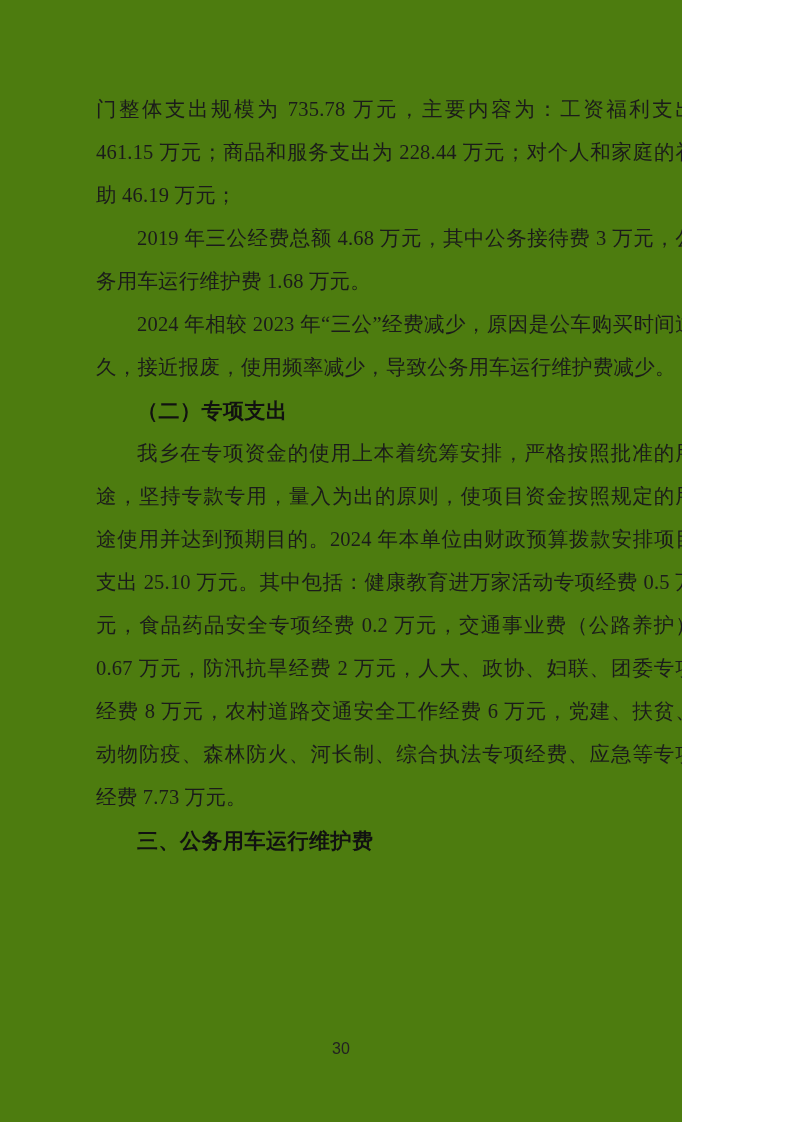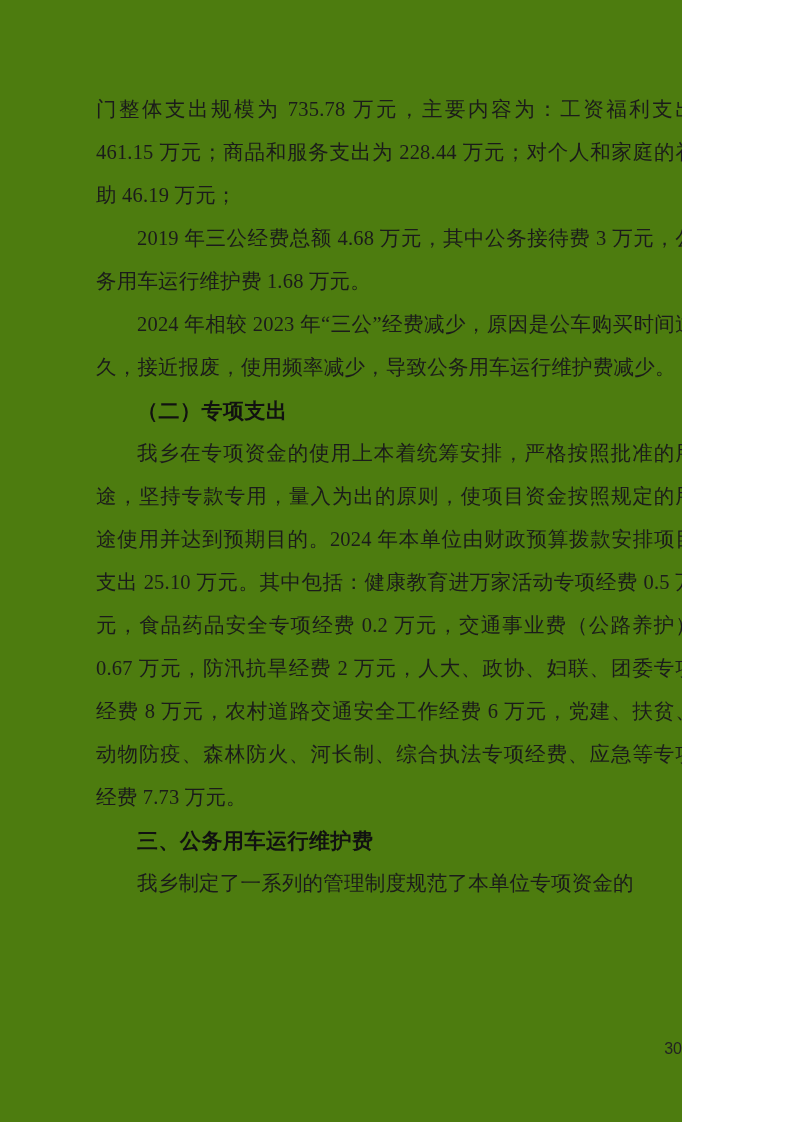--- a/index.html
+++ b/index.html
@@ -45,21 +45,21 @@
     color: #111111;
     text-indent: 41px;
     letter-spacing: 0.5px;
     font-family: "Liberation Sans", "DejaVu Sans", sans-serif;
   }
   .pagenum {
     position: absolute;
     left: 0;
     right: 0;
     top: 1040px;
-    text-align: right;
+    text-align: center;
     font-size: 16px;
     color: #222222;
     font-family: "Liberation Sans", "DejaVu Sans", sans-serif;
   }
   
   p.para:last-child { margin-bottom: 0; }
 </style>
 </head>
 <body>
 
@@ -73,18 +73,17 @@
     <p class="para indent">2019 年三公经费总额 4.68 万元，其中公务接待费 3 万元，公务用车运行维护费 1.68 万元。</p>
 
     <p class="para indent">2024 年相较 2023 年“三公”经费减少，原因是公车购买时间过久，接近报废，使用频率减少，导致公务用车运行维护费减少。</p>
 
     <p class="heading">（二）专项支出</p>
 
     <p class="para indent">我乡在专项资金的使用上本着统筹安排，严格按照批准的用途，坚持专款专用，量入为出的原则，使项目资金按照规定的用途使用并达到预期目的。2024 年本单位由财政预算拨款安排项目支出 25.10 万元。其中包括：健康教育进万家活动专项经费 0.5 万元，食品药品安全专项经费 0.2 万元，交通事业费（公路养护）0.67 万元，防汛抗旱经费 2 万元，人大、政协、妇联、团委专项经费 8 万元，农村道路交通安全工作经费 6 万元，党建、扶贫、动物防疫、森林防火、河长制、综合执法专项经费、应急等专项经费 7.73 万元。</p>
 
     <p class="heading">三、公务用车运行维护费</p>
 
-    <p class="para indent">我乡制定了一系列的管理制度规范了本单位专项资金的</p>
 
   </div>
 
   <div class="pagenum">30</div>
 </div>
 
 </body></html>

